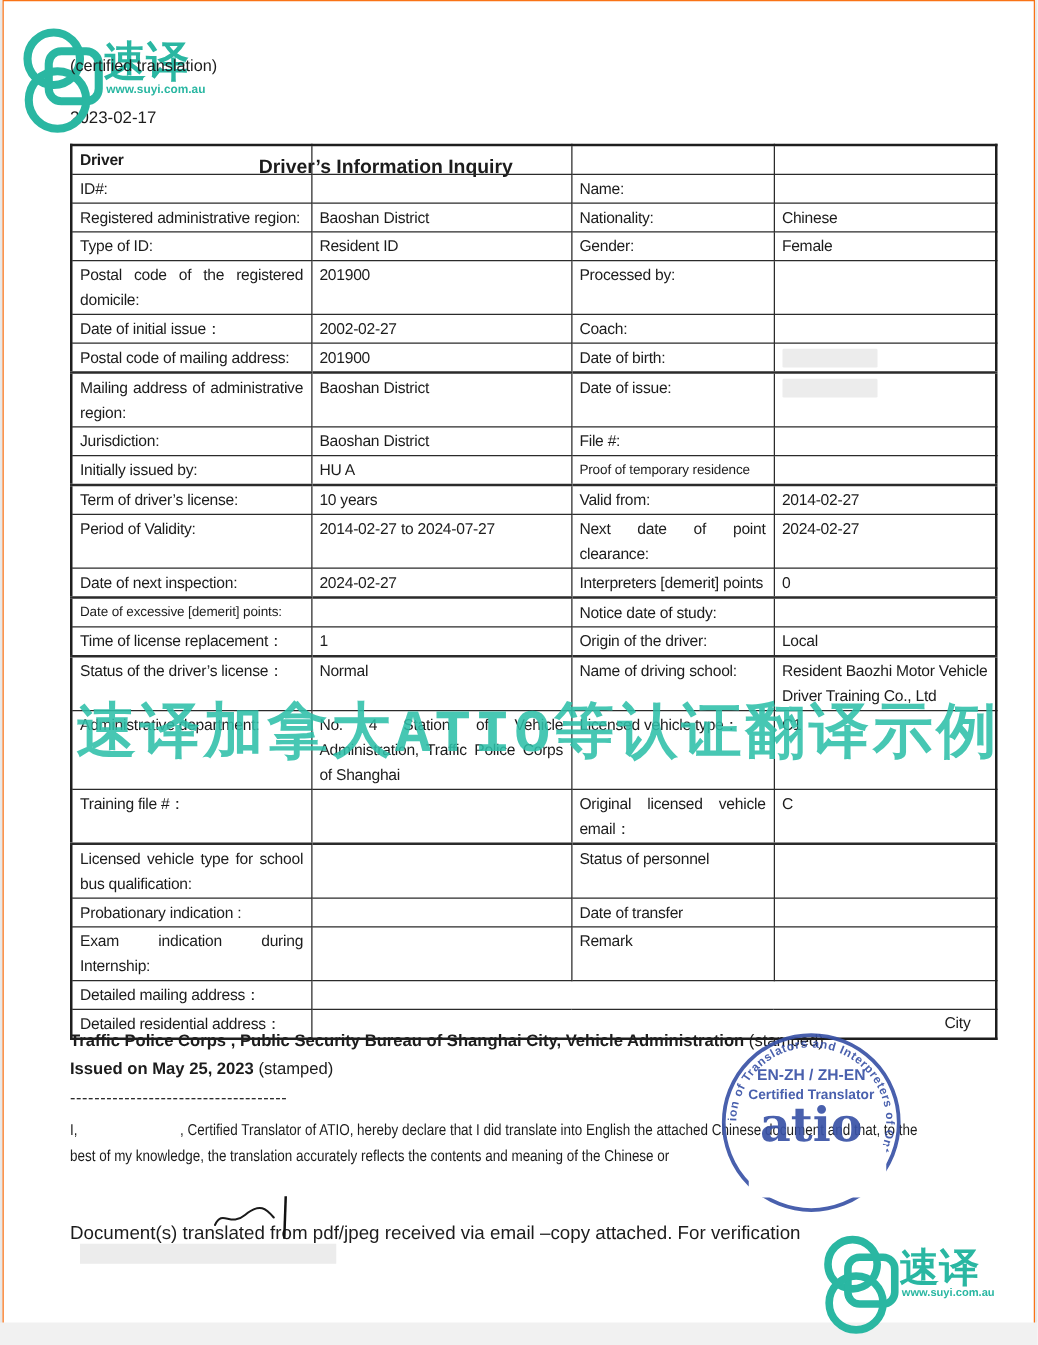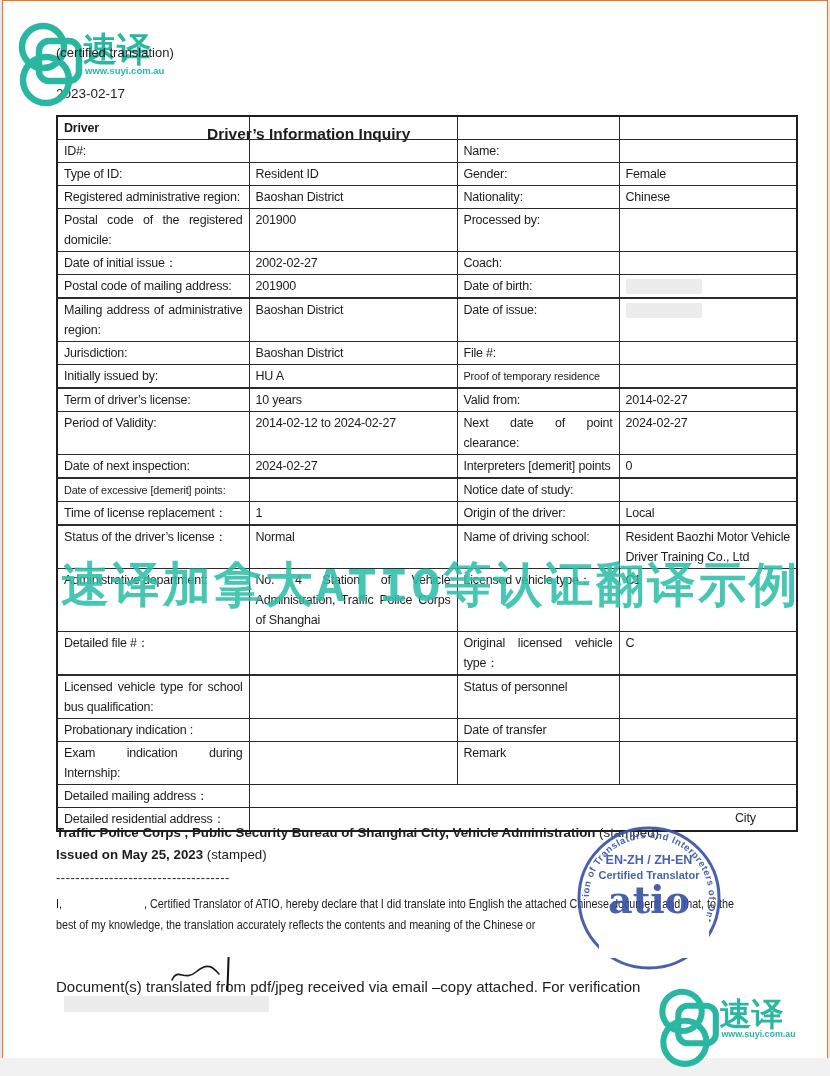--- a/index.html
+++ b/index.html
@@ -30,21 +30,21 @@
     padding:1px 6px;vertical-align:top;text-align:justify;
     overflow:hidden;word-wrap:break-word;
   }
   .tbl{border:2px solid #1e1e1e;}
   .tbl tr.bt2 td{border-top-width:2px;}
   .tbl td.b{font-weight:bold;}
   .tbl td.sm{font-size:10.8px;letter-spacing:-0.1px;}
   .redact-gray{display:inline-block;width:76px;height:15px;background:#ececec;border-radius:1px;vertical-align:middle;}
   .city-cell{position:relative;}
   .city-box{position:absolute;right:-1px;top:-2px;width:62px;border-top:2px solid #222;
-            padding-left:5px;line-height:20px;font-size:12.5px;text-align:left;}
+            padding-left:5px;line-height:20px;font-size:12.5px;text-align:center;}
 
   
   .watermark{left:58px;top:552px;font-size:48px;font-weight:bold;color:rgba(45,191,169,0.88);
              letter-spacing:3px;white-space:nowrap;z-index:4;pointer-events:none;
              font-family:Liberation Mono, monospace;}
 
   
   .f-line{left:53px;width:745px;font-size:13.3px;}
   .issuer{top:824px;font-weight:bold;}
   .issuer .norm,.issued .norm{font-weight:normal;}
@@ -105,32 +105,32 @@
       <td></td>
       <td></td>
     </tr>
     <tr>
       <td>ID#:</td>
       <td></td>
       <td>Name:</td>
       <td></td>
     </tr>
     <tr>
+      <td>Registered administrative region:</td>
+      <td>Baoshan District</td>
+      <td>Nationality:</td>
+      <td>Chinese</td>
+    </tr>
+    <tr>
       <td>Type of ID:</td>
       <td>Resident ID</td>
       <td>Gender:</td>
       <td>Female</td>
     </tr>
     <tr>
-      <td>Registered administrative region:</td>
-      <td>Baoshan District</td>
-      <td>Nationality:</td>
-      <td>Chinese</td>
-    </tr>
-    <tr>
       <td>Postal code of the registered domicile:</td>
       <td>201900</td>
       <td>Processed by:</td>
       <td></td>
     </tr>
     <tr>
       <td>Date of initial issue：</td>
       <td>2002-02-27</td>
       <td>Coach:</td>
       <td></td>
@@ -160,21 +160,21 @@
       <td></td>
     </tr>
     <tr class="bt2">
       <td>Term of driver’s license:</td>
       <td>10 years</td>
       <td>Valid from:</td>
       <td>2014-02-27</td>
     </tr>
     <tr>
       <td>Period of Validity:</td>
-      <td>2014-02-12 to 2024-02-27</td>
+      <td>2014-02-27 to 2024-07-27</td>
       <td>Next date of point clearance:</td>
       <td>2024-02-27</td>
     </tr>
     <tr>
       <td>Date of next inspection:</td>
       <td>2024-02-27</td>
       <td>Interpreters [demerit] points</td>
       <td>0</td>
     </tr>
     <tr class="bt2">
@@ -195,23 +195,23 @@
       <td>Name of driving school:</td>
       <td>Resident Baozhi Motor Vehicle Driver Training Co., Ltd</td>
     </tr>
     <tr>
       <td>Administrative department:</td>
       <td>No. 4 Station of Vehicle Administration, Traffic Police Corps of Shanghai</td>
       <td>Licensed vehicle type：</td>
       <td>C1</td>
     </tr>
     <tr>
-      <td>Detailed file #：</td>
-      <td></td>
-      <td>Original licensed vehicle type：</td>
+      <td>Training file #：</td>
+      <td></td>
+      <td>Original licensed vehicle email：</td>
       <td>C</td>
     </tr>
     <tr class="bt2">
       <td>Licensed vehicle type for school bus qualification:</td>
       <td></td>
       <td>Status of personnel</td>
       <td></td>
     </tr>
     <tr>
       <td>Probationary indication :</td>

